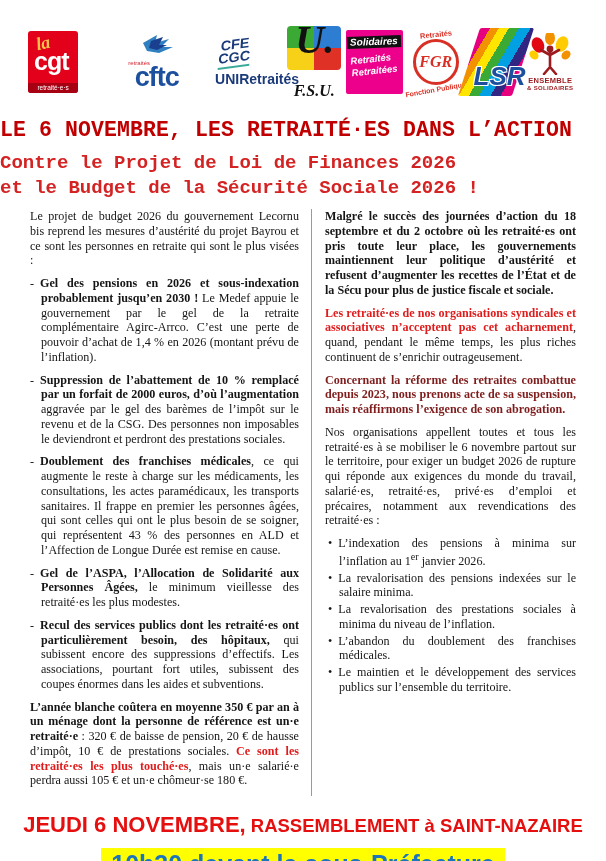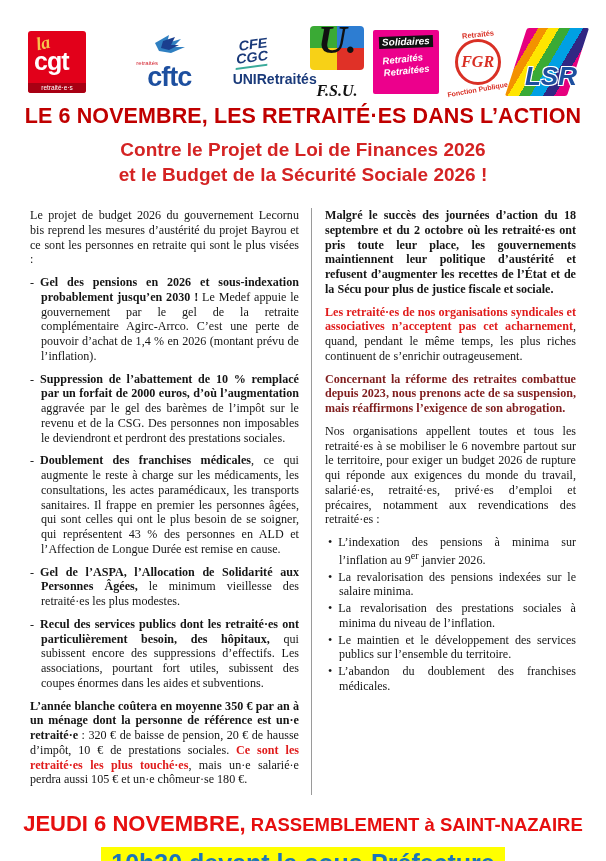--- a/index.html
+++ b/index.html
@@ -61,25 +61,25 @@
   .lsr-stripes{position:absolute;inset:0;transform:skewX(-18deg);
     background:linear-gradient(105deg,#e6007e 0 14%,#f39200 14% 26%,#ffe500 26% 40%,#3aaa35 40% 54%,#00a0e3 54% 70%,#312783 70% 84%,#e6007e 84% 100%);
     border-radius:2px;}
   .lsr-text{position:relative;color:#1d4f9f;font-weight:bold;font-style:italic;font-size:26px;
     text-shadow:1px 1px 0 #fff,-1px -1px 0 #fff,1px -1px 0 #fff,-1px 1px 0 #fff;top:14px;left:4px;}
   
   .logo-ensemble{width:64px;}
   .ens-l1{color:#9b1b1f;font-weight:bold;font-size:7.5px;margin-top:2px;letter-spacing:0.3px;}
   .ens-l2{color:#9b1b1f;font-weight:bold;font-size:6px;letter-spacing:0.3px;}
   
-  .titles{text-align:center;margin-top:6px;font-family:Liberation Sans, sans-serif;}
+  .titles{margin-top:20px;font-family:Liberation Mono, monospace;}
   .title-main{color:#c00000;font-size:21.5px;font-weight:bold;margin:0 0 10px 0;letter-spacing:0.1px;}
   .title-sub{color:#d42323;font-size:19px;font-weight:bold;margin:3px 0;}
   
-  .columns{display:flex;padding:0 30px;margin-top:22px;align-items:stretch;}
+  .columns{display:flex;padding:0 30px;margin-top:10px;align-items:stretch;}
   .col{font-size:12.1px;line-height:1.22;text-align:justify;}
   .col-left{width:270px;padding-right:12px;}
   .col-right{width:252px;padding-left:13px;}
   .divider{width:1px;background:#9a9a9a;}
   .col p{margin:0 0 8px 0;}
   .b{font-weight:bold;}
   .red{color:#e01b1b;}
   .maroon{color:#7f1d1d;}
   .dash-item{padding-left:11px;text-indent:-11px;}
   .dash-item::before{content:"-\2002";}
@@ -146,20 +146,33 @@
       <div class="fgr-top">Retraités</div>
       <div class="fgr-circle">FGR</div>
       <div class="fgr-bottom">Fonction Publique</div>
     </div>
 
     <div class="logo logo-lsr">
       <div class="lsr-stripes"></div>
       <span class="lsr-text">LSR</span>
     </div>
 
+    <div class="logo logo-ensemble">
+      <svg width="44" height="42" viewBox="0 0 44 42">
+        <ellipse cx="10" cy="12" rx="6" ry="8" fill="#e30613" transform="rotate(-25 10 12)"></ellipse>
+        <ellipse cx="22" cy="5" rx="5" ry="7" fill="#f39200"></ellipse>
+        <ellipse cx="34" cy="11" rx="6" ry="8" fill="#ffcc00" transform="rotate(25 34 11)"></ellipse>
+        <ellipse cx="38" cy="22" rx="4" ry="5" fill="#f39200" transform="rotate(45 38 22)"></ellipse>
+        <ellipse cx="6" cy="22" rx="4" ry="5" fill="#ffcc00" transform="rotate(-45 6 22)"></ellipse>
+        <circle cx="22" cy="16" r="3.4" fill="#9b1b1f"></circle>
+        <path d="M22 19 L22 34 M22 22 L13 17 M22 22 L31 17 M22 34 L16 41 M22 34 L28 41" stroke="#9b1b1f" stroke-width="2.6" fill="none" stroke-linecap="round"></path>
+      </svg>
+      <div class="ens-l1">ENSEMBLE</div>
+      <div class="ens-l2">&amp; SOLIDAIRES</div>
+    </div>
   </header>
 
   <section class="titles">
     <h1 class="title-main">LE 6 NOVEMBRE, LES RETRAITÉ·ES DANS L’ACTION</h1>
     <h2 class="title-sub">Contre le Projet de Loi de Finances 2026</h2>
     <h2 class="title-sub">et le Budget de la Sécurité Sociale 2026 !</h2>
   </section>
 
   <section class="columns">
 
@@ -184,25 +197,25 @@
     <div class="col col-right">
       <p class="b">Malgré le succès des journées d’action du 18 septembre et du 2 octobre où les retraité·es ont pris toute leur place, les gouvernements maintiennent leur politique d’austérité et refusent d’augmenter les recettes de l’État et de la Sécu pour plus de justice fiscale et sociale.</p>
 
       <p><span class="b red">Les retraité·es de nos organisations syndicales et associatives n’acceptent pas cet acharnement</span><span>, quand, pendant le même temps, les plus riches continuent de s’enrichir outrageusement.</span></p>
 
       <p class="b maroon">Concernant la réforme des retraites combattue depuis 2023, nous prenons acte de sa suspension, mais réaffirmons l’exigence de son abrogation.</p>
 
       <p>Nos organisations appellent toutes et tous les retraité·es à se mobiliser le 6 novembre partout sur le territoire, pour exiger un budget 2026 de rupture qui réponde aux exigences du monde du travail, salarié·es, retraité·es, privé·es d’emploi et précaires, notamment aux revendications des retraité·es :</p>
 
       <div>
-        <p class="bullet"><span>L’indexation des pensions à minima sur l’inflation au 9</span><sup>er</sup><span> janvier 2026.</span></p>
+        <p class="bullet"><span>L’indexation des pensions à minima sur l’inflation au 1</span><sup>er</sup><span> janvier 2026.</span></p>
         <p class="bullet">La revalorisation des pensions indexées sur le salaire minima.</p>
         <p class="bullet">La revalorisation des prestations sociales à minima du niveau de l’inflation.</p>
+        <p class="bullet">L’abandon du doublement des franchises médicales.</p>
         <p class="bullet">Le maintien et le développement des services publics sur l’ensemble du territoire.</p>
-        <p class="bullet">L’abandon du doublement des franchises médicales.</p>
       </div>
     </div>
   </section>
 
   <footer class="footer">
     <p class="f1"><span class="big">JEUDI 6 NOVEMBRE,</span><span> RASSEMBLEMENT à SAINT-NAZAIRE</span></p>
     <p class="f2"><span class="hl">10h30 devant la sous-Préfecture</span></p>
 
   </footer>
 

